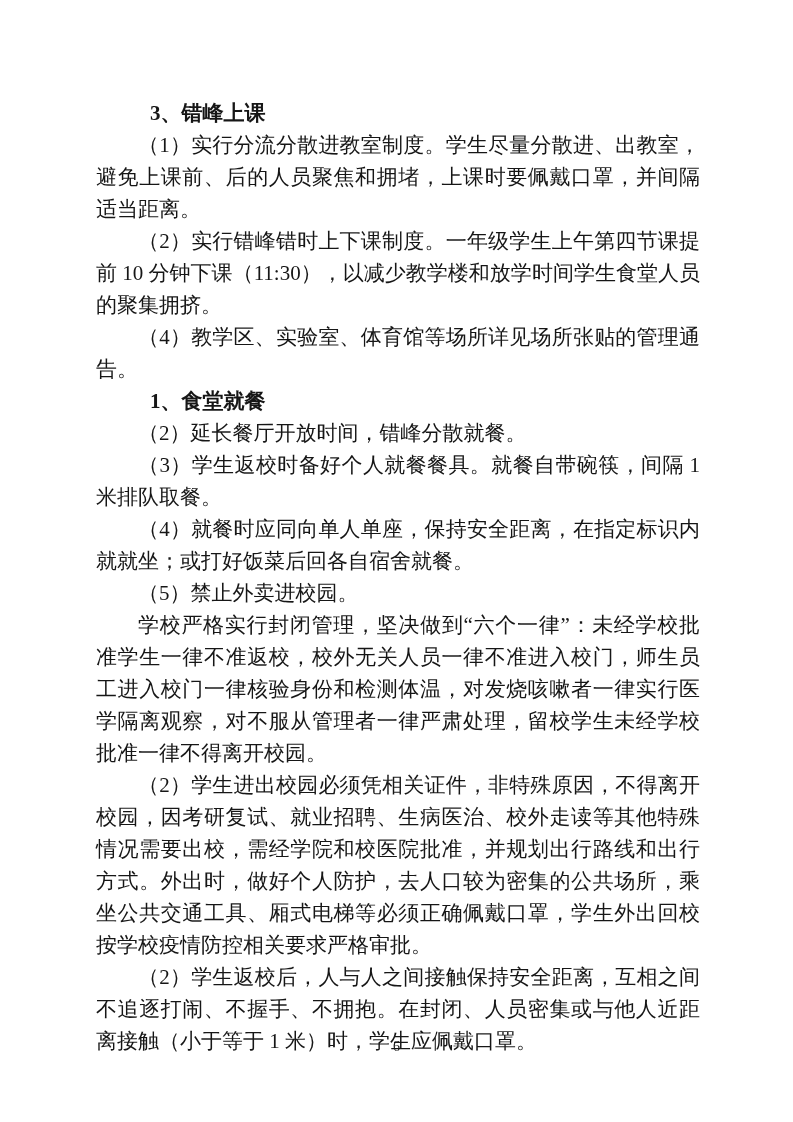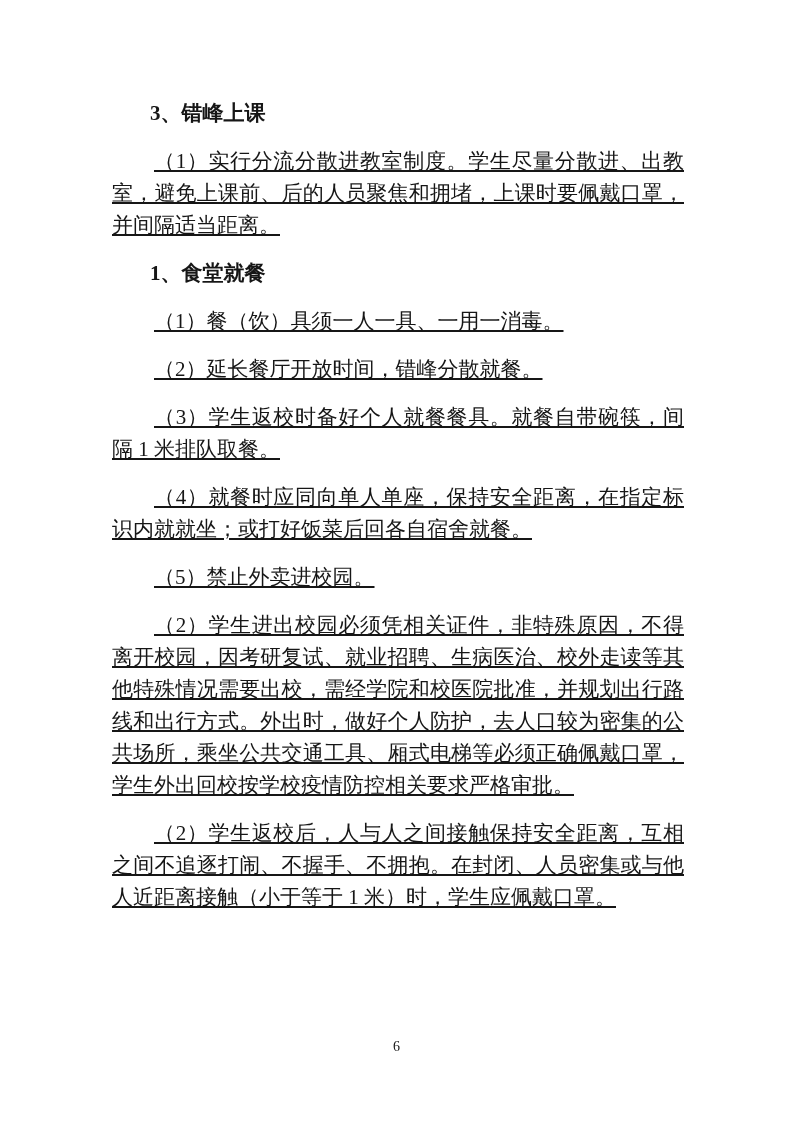--- a/index.html
+++ b/index.html
@@ -22,24 +22,23 @@
     left: 96px;
     top: 97px;
     width: 604px;
     font-size: 21px;
     line-height: 32px;
     text-align: justify;
     text-justify: inter-ideograph;
     letter-spacing: 0;
   }
   .doc-body p.paragraph {
-    margin: 16px;
+    margin: 0;
     text-indent: 42px;
     word-break: break-all;
-    text-decoration: underline;
   }
   .doc-body h3.heading {
     margin: 0;
     font-size: 21px;
     font-weight: 700;
     line-height: 32px;
     text-indent: 54px;
   }
   .page-number {
     position: absolute;
@@ -52,23 +51,25 @@
     color: #161616;
   }
 </style>
 </head>
 <body>
 
 <div class="page">
   <div class="doc-body">
       <h3 class="heading">3、错峰上课</h3>
       <p class="paragraph">（1）实行分流分散进教室制度。学生尽量分散进、出教室，避免上课前、后的人员聚焦和拥堵，上课时要佩戴口罩，并间隔适当距离。</p>
+      <p class="paragraph">（2）实行错峰错时上下课制度。一年级学生上午第四节课提前 10 分钟下课（11:30），以减少教学楼和放学时间学生食堂人员的聚集拥挤。</p>
+      <p class="paragraph">（4）教学区、实验室、体育馆等场所详见场所张贴的管理通告。</p>
       <h3 class="heading">1、食堂就餐</h3>
-      <p class="paragraph">（1）餐（饮）具须一人一具、一用一消毒。</p>
       <p class="paragraph">（2）延长餐厅开放时间，错峰分散就餐。</p>
       <p class="paragraph">（3）学生返校时备好个人就餐餐具。就餐自带碗筷，间隔 1 米排队取餐。</p>
       <p class="paragraph">（4）就餐时应同向单人单座，保持安全距离，在指定标识内就就坐；或打好饭菜后回各自宿舍就餐。</p>
       <p class="paragraph">（5）禁止外卖进校园。</p>
+      <p class="paragraph">学校严格实行封闭管理，坚决做到“六个一律”：未经学校批准学生一律不准返校，校外无关人员一律不准进入校门，师生员工进入校门一律核验身份和检测体温，对发烧咳嗽者一律实行医学隔离观察，对不服从管理者一律严肃处理，留校学生未经学校批准一律不得离开校园。</p>
       <p class="paragraph">（2）学生进出校园必须凭相关证件，非特殊原因，不得离开校园，因考研复试、就业招聘、生病医治、校外走读等其他特殊情况需要出校，需经学院和校医院批准，并规划出行路线和出行方式。外出时，做好个人防护，去人口较为密集的公共场所，乘坐公共交通工具、厢式电梯等必须正确佩戴口罩，学生外出回校按学校疫情防控相关要求严格审批。</p>
       <p class="paragraph">（2）学生返校后，人与人之间接触保持安全距离，互相之间不追逐打闹、不握手、不拥抱。在封闭、人员密集或与他人近距离接触（小于等于 1 米）时，学生应佩戴口罩。</p>
     </div>
   <div class="page-number">6</div>
 </div>
 
 </body></html>

